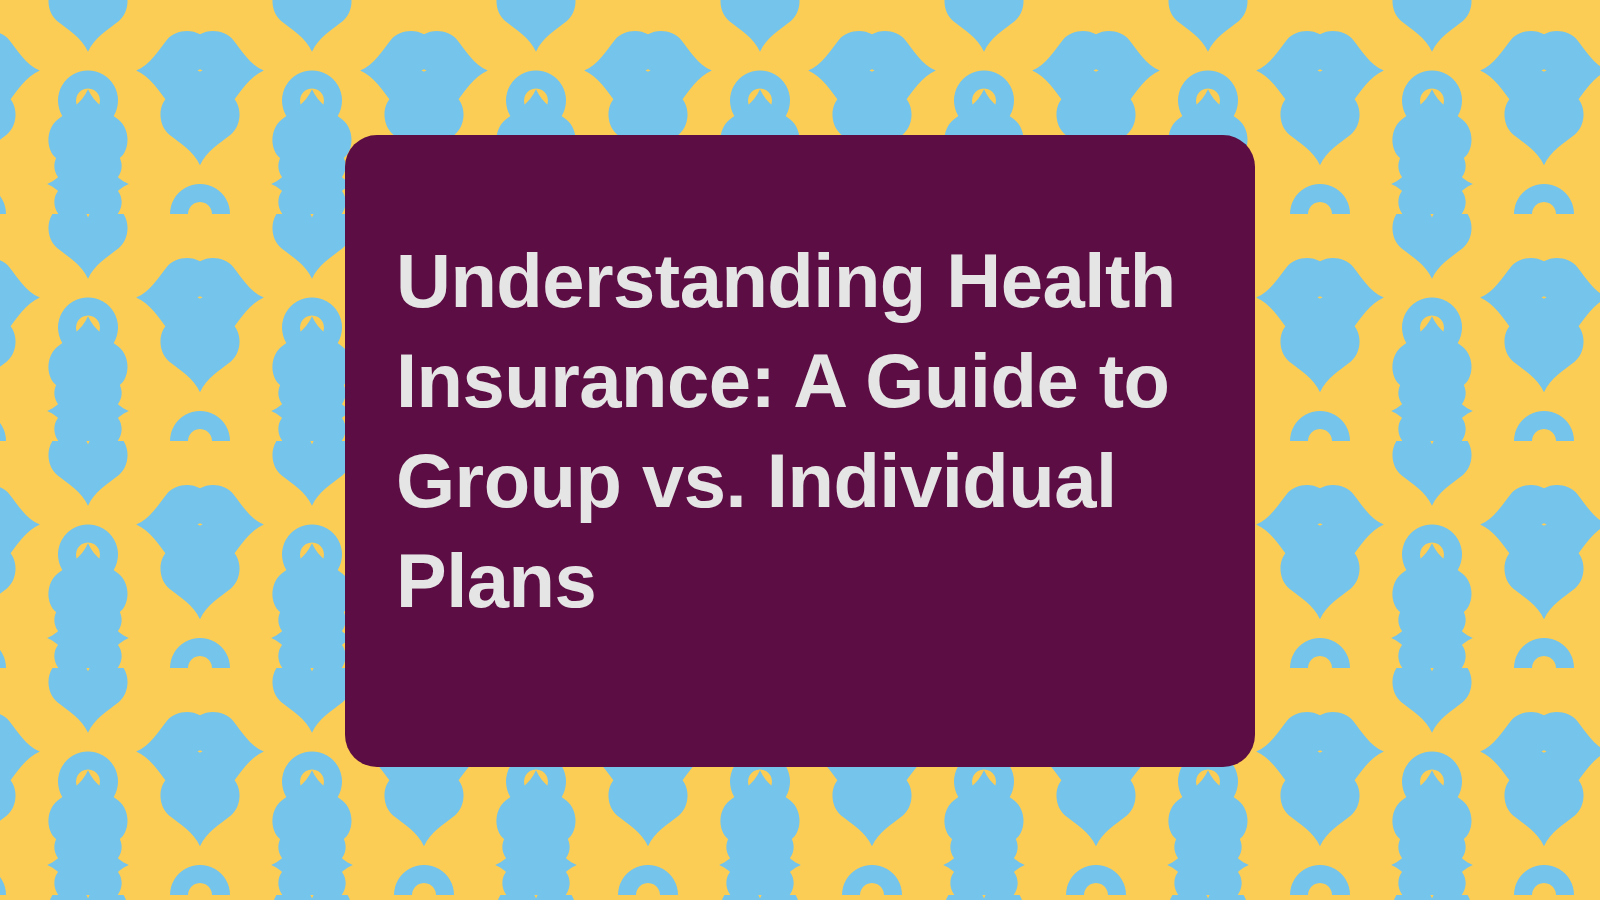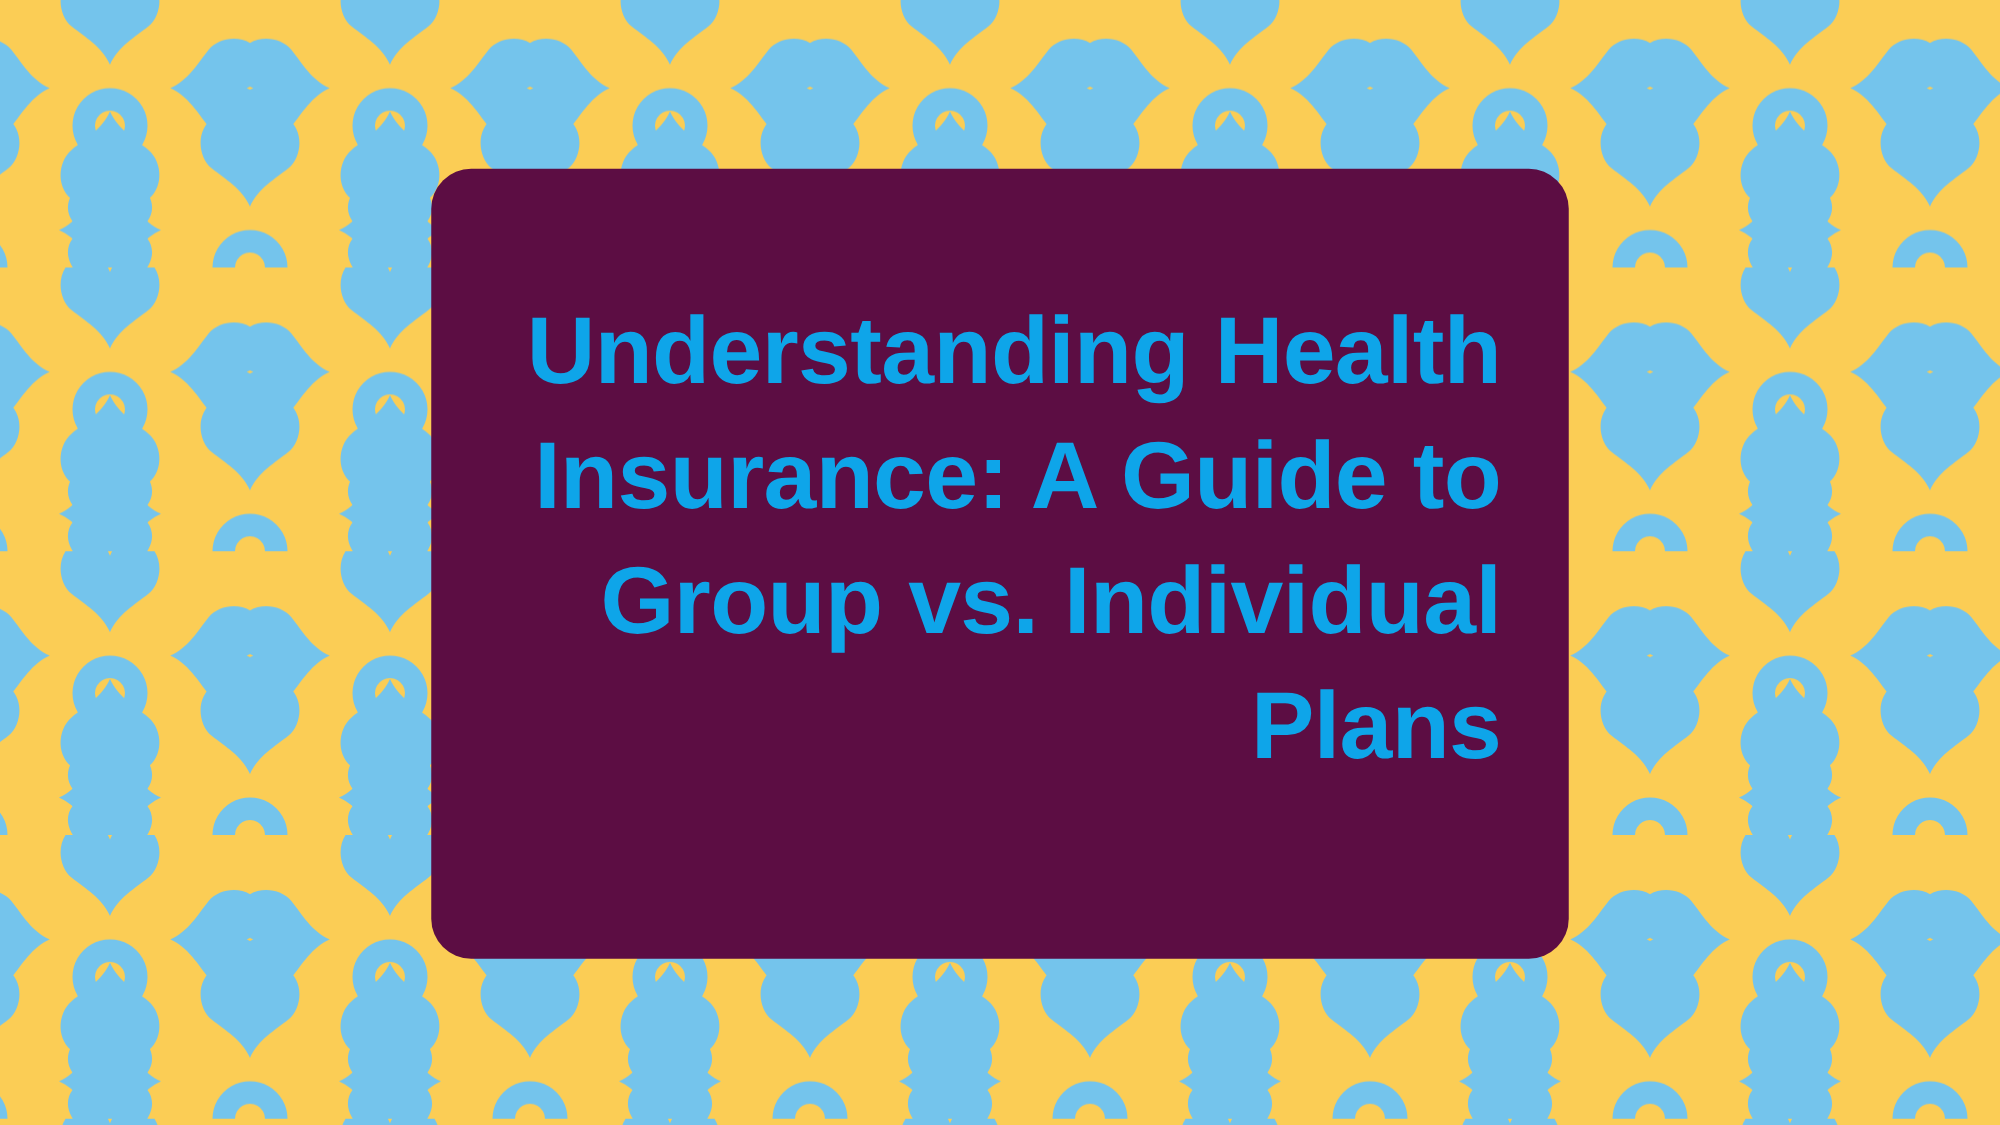--- a/index.html
+++ b/index.html
@@ -28,28 +28,28 @@
     top: 135px;
     width: 910px;
     height: 632px;
     background: #5C0D43;
     border-radius: 32px;
     box-sizing: border-box;
     padding: 96px 54px 60px 51px;
   }
   #title-text {
     margin: 0;
-    color: #0ea5e9;
+    color: #e5e5e5;
     font-family: "Liberation Sans", sans-serif;
     font-weight: 700;
     font-size: 76px;
     line-height: 100px;
     letter-spacing: -0.5px;
     white-space: pre-line;
-    text-align: right;
+    text-align: left;
   }
 </style>
 </head>
 <body>
 
 <div id="canvas">
 
   <svg id="pattern-bg" viewBox="0 0 1600 900" preserveAspectRatio="none" aria-hidden="true">
     <defs>
 

